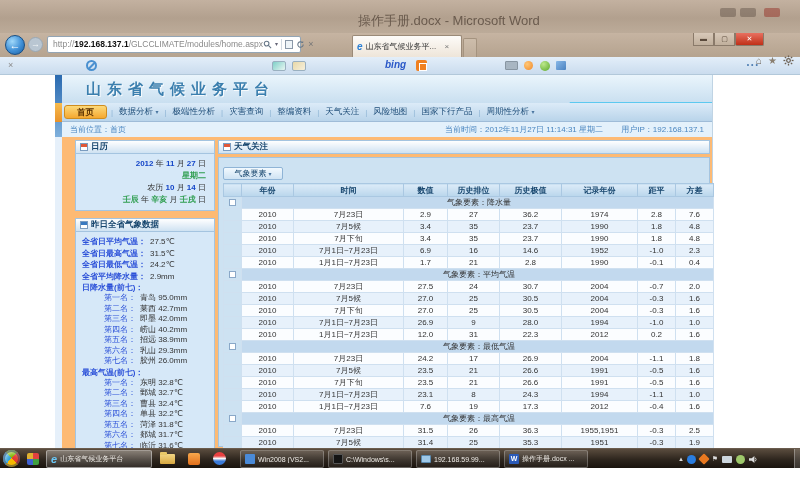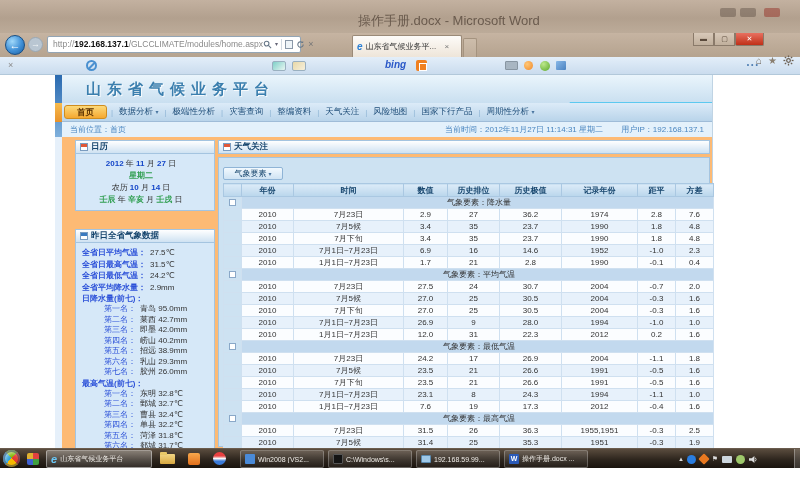--- a/index.html
+++ b/index.html
@@ -99,25 +99,25 @@
 
   
   .panel-h { height:14px; background:linear-gradient(180deg,#ffffff,#cfe2f2); border:1px solid #a4c4e0;
     font-size:8.5px; font-weight:bold; color:#17466e; display:flex; align-items:center; gap:3px; padding-left:4px; }
   .ph-ic { width:8px; height:8px; background:#fff; border:1px solid #7a9cc0; position:relative; }
   .ph-ic::after { content:""; position:absolute; left:0; top:0; right:0; height:2.5px; background:#e05838; }
   .ph-ic.blue::after { background:#3a7ac0; }
   .panel-b { border:1px solid #a4c4e0; border-top:none; background:#d6e8f8; }
 
   #sidebar { position:absolute; left:13px; top:3px; width:140px; }
-  #cal-body { height:57px; text-align:center; padding:4px 8px 8px 0; font-size:8px; line-height:12px; }
+  #cal-body { height:57px; text-align:right; padding:4px 8px 8px 0; font-size:8px; line-height:12px; }
   .cp-b { color:#1546c8; font-weight:bold; }
   .cp-d { color:#333; }
   .cp-g { color:#2f9e50; font-weight:bold; }
-  #yesterday { margin-top:18px; }
+  #yesterday { margin-top:7px; }
   #yest-body { padding:4px 0 4px 6px; font-size:8px; }
   .srow { line-height:11.5px; white-space:nowrap; }
   .slbl { color:#2b50d8; font-weight:bold; }
   .sval { color:#333; margin-left:4px; }
   .sectitle { color:#2b50d8; font-weight:bold; line-height:11px; }
   .rrow { line-height:10.5px; white-space:nowrap; }
   .rank { color:#2b50d8; margin-left:22px; }
   .rv { color:#333; margin-left:4px; }
 
   

